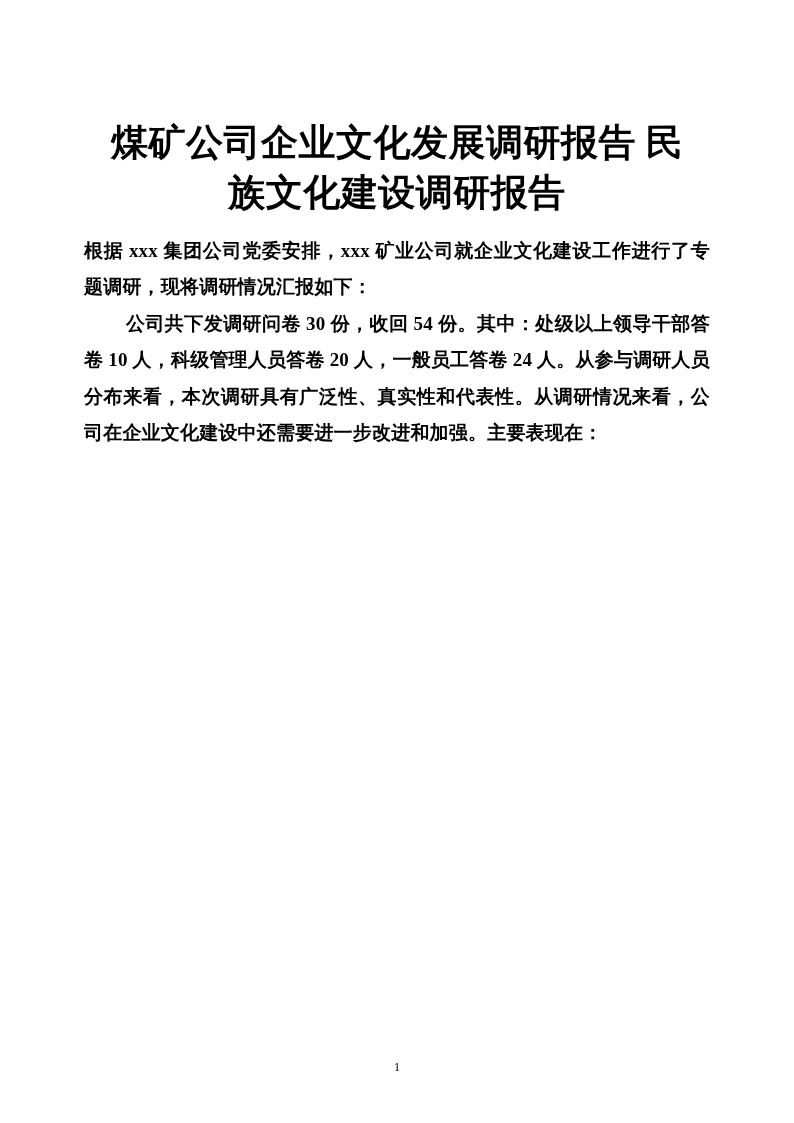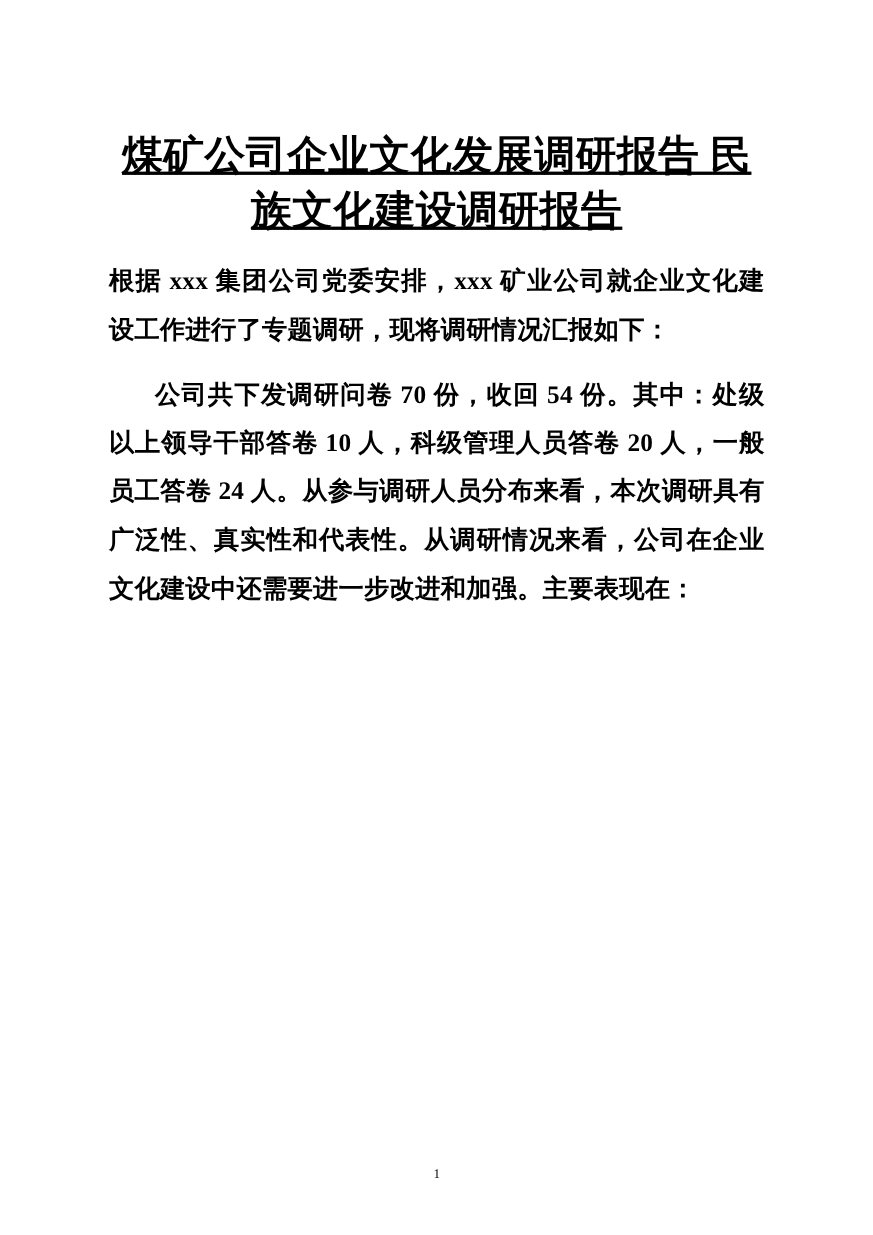--- a/index.html
+++ b/index.html
@@ -24,29 +24,28 @@
     background: #ffffff;
   }
   .doc-title {
     font-size: 37px;
     font-weight: bold;
     line-height: 1.36;
     text-align: center;
     letter-spacing: 0.5px;
     margin: 0 0 14px 0;
     padding: 0 18px;
-    text-decoration: underline;
   }
   .para {
-    font-size: 23px;
+    font-size: 19px;
     font-weight: bold;
     line-height: 1.92;
     text-align: justify;
     text-justify: inter-ideograph;
-    margin: 15px;
+    margin: 0;
     letter-spacing: 0.2px;
   }
   .indent-1 {
     text-indent: 21px;
   }
   .indent-2 {
     text-indent: 42px;
   }
   .para + .para {
     margin-top: 0px;
@@ -67,18 +66,18 @@
 <body>
 
 <div class="page">
 
   <h1 class="doc-title">煤矿公司企业文化发展调研报告 民族文化建设调研报告</h1>
 
   <p class="para">根据 xxx 集团公司党委安排，xxx 矿业公司就企业文化建设工作进行了专题调研，现将调研情况汇报如下：</p>
 
 
 
-  <p class="para indent-2">公司共下发调研问卷 70 份，收回 54 份。其中：处级以上领导干部答卷 10 人，科级管理人员答卷 20 人，一般员工答卷 24 人。从参与调研人员分布来看，本次调研具有广泛性、真实性和代表性。从调研情况来看，公司在企业文化建设中还需要进一步改进和加强。主要表现在：</p>
+  <p class="para indent-2">公司共下发调研问卷 30 份，收回 54 份。其中：处级以上领导干部答卷 10 人，科级管理人员答卷 20 人，一般员工答卷 24 人。从参与调研人员分布来看，本次调研具有广泛性、真实性和代表性。从调研情况来看，公司在企业文化建设中还需要进一步改进和加强。主要表现在：</p>
 
 
   <div class="page-number">1</div>
 
 </div>
 
 </body></html>

